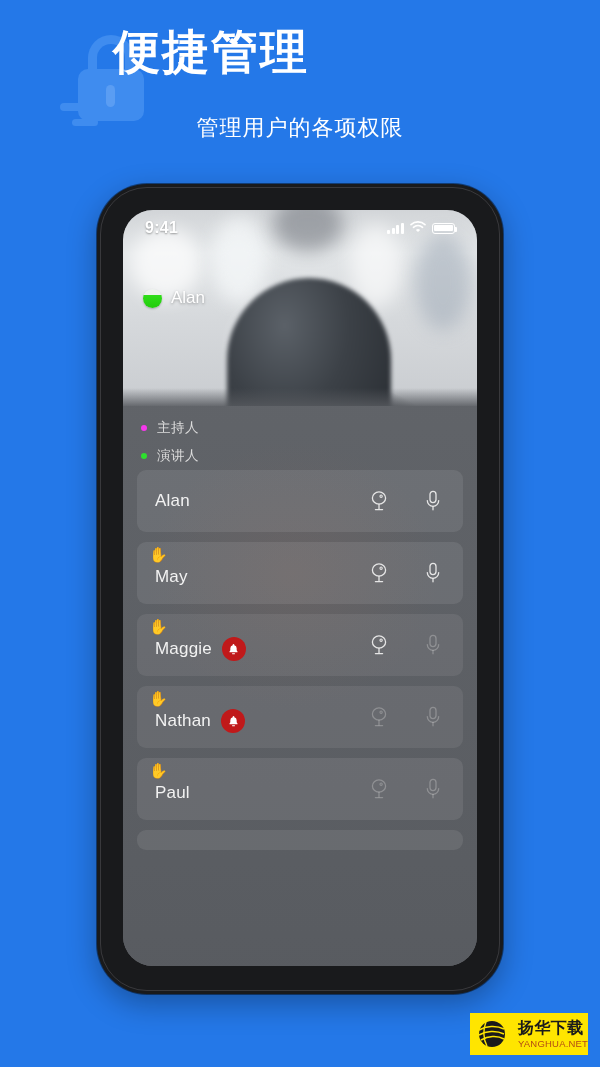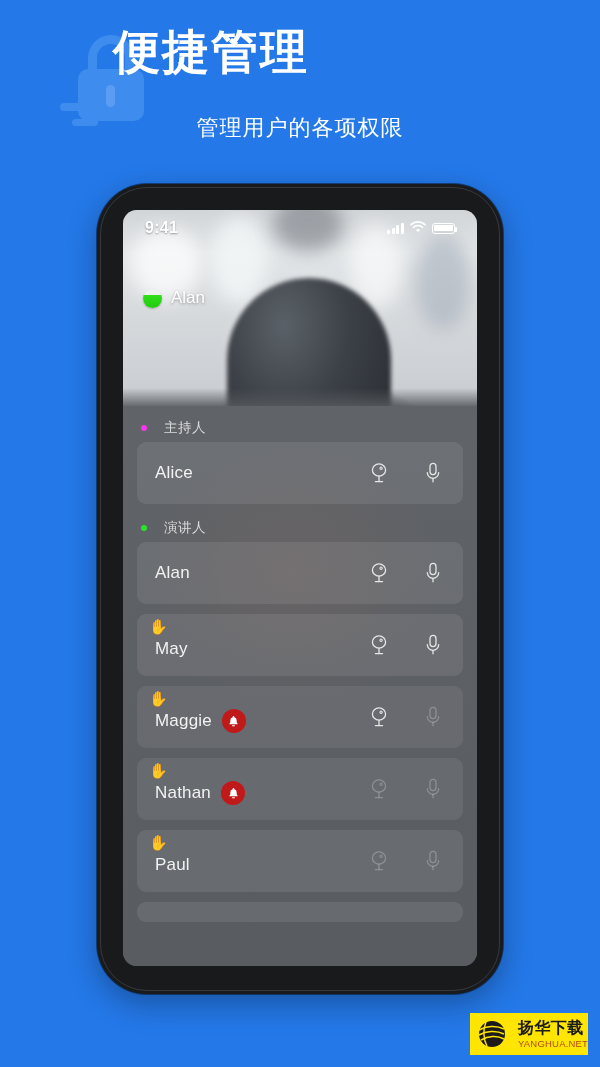--- a/index.html
+++ b/index.html
@@ -69,21 +69,21 @@
   }
   .phone::before {
     content: ""; position: absolute; inset: 3px;
     border-radius: 47px;
     border: 1px solid #39393c;
     pointer-events: none;
   }
   .screen {
     position: relative;
     width: 354px; height: 756px;
-    border-radius: 14px;
+    border-radius: 30px;
     overflow: hidden;
     background: #6a6d71;
   }
 
   
   .video {
     position: absolute; left: 0; top: 0; width: 354px; height: 196px;
     overflow: hidden;
     background:
       radial-gradient(ellipse 150px 90px at 60% 120%, #20242a 0%, #2f343a 38%, rgba(60,66,72,0) 70%),
@@ -159,21 +159,21 @@
     position: absolute; inset: 0;
     background: radial-gradient(ellipse 210px 190px at 48% 30%, rgba(126,104,96,.30) 0%, rgba(110,100,98,0) 70%);
     pointer-events: none;
   }
   .list {
     position: absolute; left: 0; top: 0; width: 354px; height: 496px;
     padding: 8px 14px 0 14px;
   }
 
   .sec-head {
-    display: flex; align-items: center; gap: 17px;
+    display: flex; align-items: center; gap: 10px;
     height: 28px; padding-left: 4px;
     font-size: 13.5px; color: #dcdcdc;
     letter-spacing: .5px;
   }
   .sec-dot { width: 6px; height: 6px; border-radius: 50%; }
 
   .row {
     position: relative;
     height: 62px; margin-bottom: 10px;
     border-radius: 9px;
@@ -298,42 +298,20 @@
     <div class="panel">
       <div class="panel-tint"></div>
 
       <div class="list">
 
         <div class="sec-head">
           <span class="sec-dot" style="background:#f637ec"></span>
           <span>主持人</span>
         </div>
 
-        <div class="row">
-          <div class="row-name no-hand">
-            <span>Alice</span>
-          </div>
-          <div class="row-actions">
-            <span class="ic">
-              <svg viewBox="0 0 20 22" fill="none">
-                <ellipse cx="10" cy="8" rx="6.6" ry="6.1" stroke="currentColor" stroke-width="1.3"></ellipse>
-                <circle cx="12.1" cy="6.2" r="1.15" stroke="currentColor" stroke-width="1.1"></circle>
-                <path d="M10 14.1V19" stroke="currentColor" stroke-width="1.3" stroke-linecap="round"></path>
-                <path d="M6.4 19.6h7.2" stroke="currentColor" stroke-width="1.3" stroke-linecap="round"></path>
-              </svg>
-            </span>
-            <span class="ic">
-              <svg viewBox="0 0 20 22" fill="none">
-                <rect x="7" y="1.4" width="6" height="11.2" rx="3" stroke="currentColor" stroke-width="1.3"></rect>
-                <path d="M4.3 10.6a5.7 5.7 0 0 0 11.4 0" stroke="currentColor" stroke-width="1.3" stroke-linecap="round"></path>
-                <path d="M10 16.3v3.5" stroke="currentColor" stroke-width="1.3" stroke-linecap="round"></path>
-              </svg>
-            </span>
-          </div>
-        </div>
 
         <div class="sec-head">
           <span class="sec-dot" style="background:#2ee02e"></span>
           <span>演讲人</span>
         </div>
 
         <div class="row">
           <div class="row-name no-hand">
             <span>Alan</span>
           </div>

